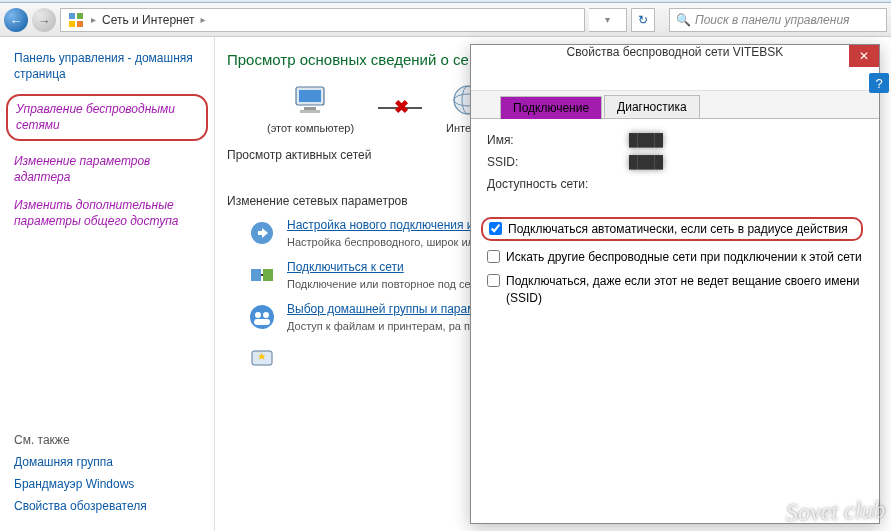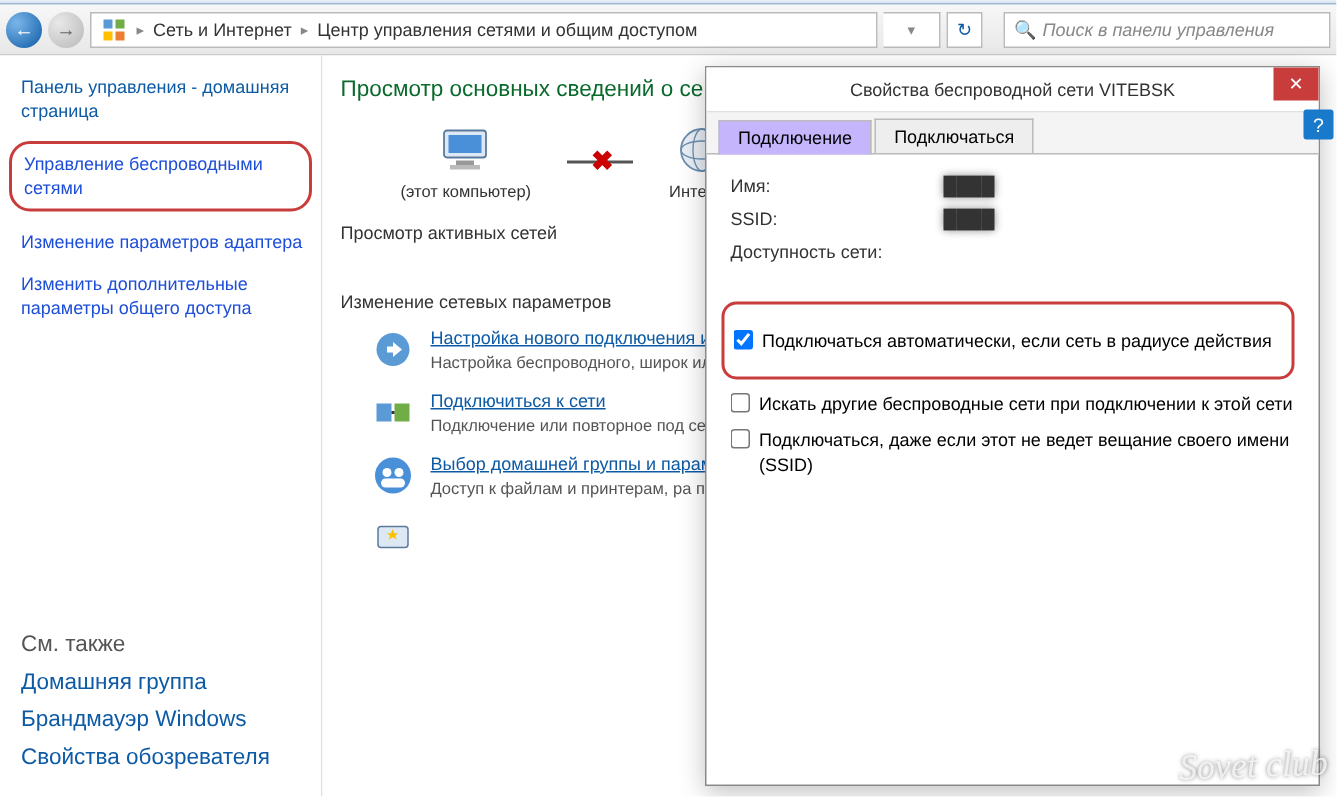--- a/index.html
+++ b/index.html
@@ -17,23 +17,23 @@
   .bc-sep { margin: 0 6px; color: #888; font-size: 10px; }
   .nav-refresh { width: 24px; height: 24px; border: 1px solid #bbb; background:#fff; display:flex; align-items:center; justify-content:center; color:#0d5aa5; font-size:12px; }
   .nav-sep { width:6px; }
   .search { flex: 1; height: 24px; border: 1px solid #bbb; background:#fff; display:flex; align-items:center; padding:0 6px; color:#888; font-style:italic; font-size:12px; }
   .search .sicon { margin-right:4px; font-style:normal; color:#555; }
 
   
   .main { display: flex; height: calc(531px - 37px); }
   .sidebar { width: 215px; background: #fff; padding: 14px 10px 10px 14px; border-right: 1px solid #e0e0e0; font-size: 12px; }
   .sb-head { color: #0d5aa5; margin-bottom: 12px; line-height: 1.3; }
-  .sb-link { color: #1d4ed8; margin-bottom: 12px; cursor: pointer; line-height: 1.35; }
+  .sb-link { color: #a21caf; margin-bottom: 12px; cursor: pointer; line-height: 1.35; font-style: italic; }
   .sb-link.highlight { border: 2px solid #c93c3c; border-radius: 14px; padding: 5px 8px; margin-left: -8px; margin-right: -4px; }
-  .sb-footer { position: absolute; bottom: 10px; left: 14px; width: 190px; font-size:15px; }
+  .sb-footer { position: absolute; bottom: 10px; left: 14px; width: 190px; font-size:12px; }
   .sb-footer .hd { color:#555; margin-bottom:8px; }
   .sb-footer .lk { color:#0d5aa5; margin-bottom:8px; cursor:pointer; }
 
   .content { flex: 1; padding: 14px 12px; position: relative; background:#fff; }
   .h1 { color: #0a6a2c; font-size: 15px; font-weight: normal; margin-bottom: 14px; }
   .net-diagram { display:flex; align-items:center; gap: 24px; margin: 4px 0 4px 40px; }
   .net-node { text-align:center; font-size:11px; color:#333; }
   .net-node .ico { width:40px; height:36px; margin:0 auto 4px; display:flex; align-items:center; justify-content:center; }
   .net-line { width: 44px; height:2px; background:#555; position:relative; }
   .net-x { color:#c00; font-size:18px; font-weight:bold; position:absolute; left:16px; top:-11px; }
@@ -41,34 +41,34 @@
   .section-title { color:#333; font-size:12px; margin: 14px 0 2px 0; }
   .section-sub { color:#555; font-size:11px; text-align:right; padding-right: 4px; }
 
   .task { display:flex; gap:10px; margin: 10px 0 0 20px; font-size:12px; }
   .task .ticon { width:30px; height:30px; flex-shrink:0; display:flex; align-items:center; justify-content:center; }
   .task a { color:#0d5aa5; text-decoration:underline; cursor:pointer; }
   .task .desc { color:#555; font-size:11px; margin-top:3px; line-height:1.35; }
 
   
   .dialog { position: absolute; top: 44px; left: 470px; width: 410px; height: 480px; background: #fff; border: 1px solid #8a8a8a; box-shadow: 0 4px 16px rgba(0,0,0,0.25); font-size: 12px; }
-  .dlg-title { background: #fff; height: 30px; display:flex; align-items:center; justify-content:center; color:#333; position:relative; border-bottom: 1px solid #e0e0e0; }
+  .dlg-title { background: #fff; height: 46px; display:flex; justify-content:center; color:#333; position:relative; border-bottom: 1px solid #e0e0e0; }
   .dlg-close { position:absolute; right:0; top:0; width:30px; height:22px; background:#c93c3c; color:#fff; display:flex; align-items:center; justify-content:center; font-size:12px; }
   .dlg-help { position:absolute; right: -10px; top: 28px; width: 20px; height: 20px; background:#1979ca; color:#fff; border-radius:2px; display:flex; align-items:center; justify-content:center; font-size:13px; }
   .tabs { display:flex; padding: 4px 8px 0 8px; border-bottom: 1px solid #bbb; background:#f4f4f4; }
   .tab { padding: 4px 12px; border:1px solid #bbb; border-bottom:none; background:#eee; margin-right:2px; font-size:12px; cursor:pointer; }
-  .tab.active { background:#c4b5fd; position:relative; top:1px; }
+  .tab.active { background:#a21caf; position:relative; top:1px;margin-left:21px; }
   .dlg-body { padding: 14px 16px; }
   .fld { display:flex; margin-bottom: 8px; gap: 12px; }
   .fld .lbl { width: 130px; color:#333; }
   .fld .val { color:#333; }
   .blur { color: transparent; text-shadow: 0 0 6px rgba(0,0,0,0.45); user-select:none; }
   .chkrow { display:flex; align-items:flex-start; gap:6px; margin: 8px 0; line-height:1.35; }
   .chkrow input { margin-top:1px; }
-  .chkrow.circled { border: 2px solid #c93c3c; border-radius: 10px; padding: 16px 6px; margin-left:-6px; }
+  .chkrow.circled { border: 2px solid #c93c3c; border-radius: 10px; padding: 2px 6px; margin-left:-6px; }
 
   
   .wm { position:absolute; right:6px; bottom:6px; font-size:24px; font-style:italic; color:rgba(255,255,255,0.75); text-shadow:0 0 3px rgba(0,0,0,0.5); pointer-events:none; font-family: Georgia, serif; transform: rotate(-2deg); }
 
   svg { display:block; }
 </style>
 </head>
 <body>
 
 <div class="titlebar">
@@ -83,21 +83,20 @@
       <svg width="16" height="16">
           <rect x="1" y="1" width="6" height="6" fill="#5b9bd5"></rect>
           <rect x="9" y="1" width="6" height="6" fill="#70ad47"></rect>
           <rect x="1" y="9" width="6" height="6" fill="#ffc000"></rect>
           <rect x="9" y="9" width="6" height="6" fill="#ed7d31"></rect>
         </svg>
     </span>
     <span class="bc-sep">▸</span>
     <span>Сеть и Интернет</span>
     <span class="bc-sep">▸</span>
-    <span>Центр управления сетями и общим доступом</span>
   </div>
   <div style="width:38px;height:24px;border:1px solid #bbb;border-left:none;background:#fff;font-size:10px;color:#888;display:flex;align-items:center;justify-content:center">▾</div>
   <div class="nav-refresh">↻</div>
   <div class="nav-sep"></div>
   <div class="search">
     <span class="sicon">🔍</span>
     <span>Поиск в панели управления</span>
   </div>
 </div>
 
@@ -206,21 +205,21 @@
 </div>
 
 <div class="dialog">
   <div class="dlg-title">
     <span>Свойства беспроводной сети VITEBSK</span>
     <div class="dlg-close">✕</div>
   </div>
   <div class="dlg-help">?</div>
   <div class="tabs">
     <div class="tab active">Подключение</div>
-    <div class="tab">Подключаться</div>
+    <div class="tab">Диагностика</div>
   </div>
   <div class="dlg-body">
     <div class="fld">
       <div class="lbl">Имя:</div>
       <div class="val blur">████</div>
     </div>
     <div class="fld">
       <div class="lbl">SSID:</div>
       <div class="val blur">████</div>
     </div>

